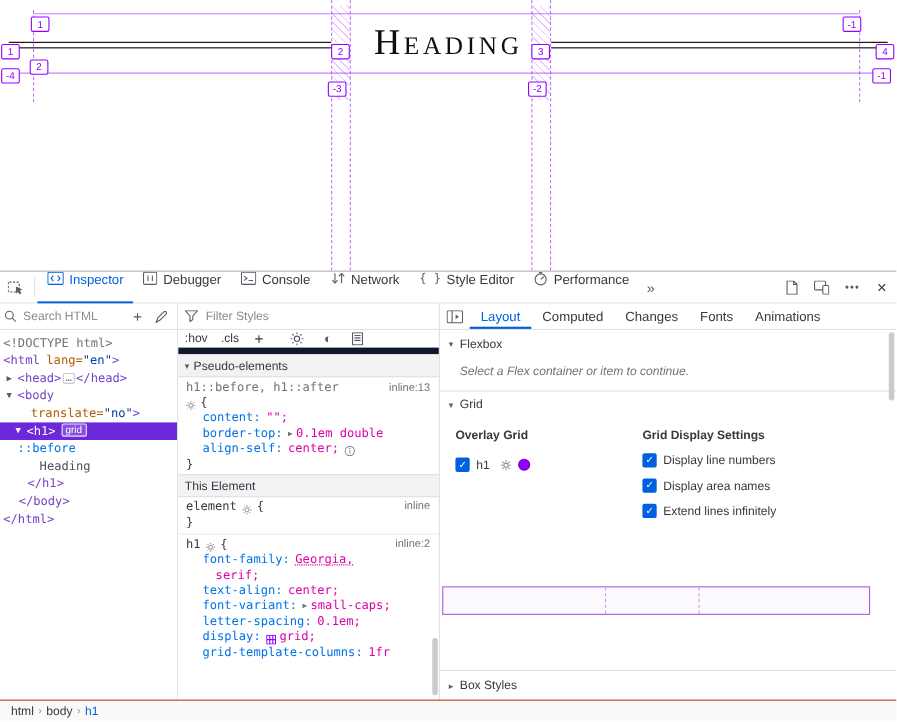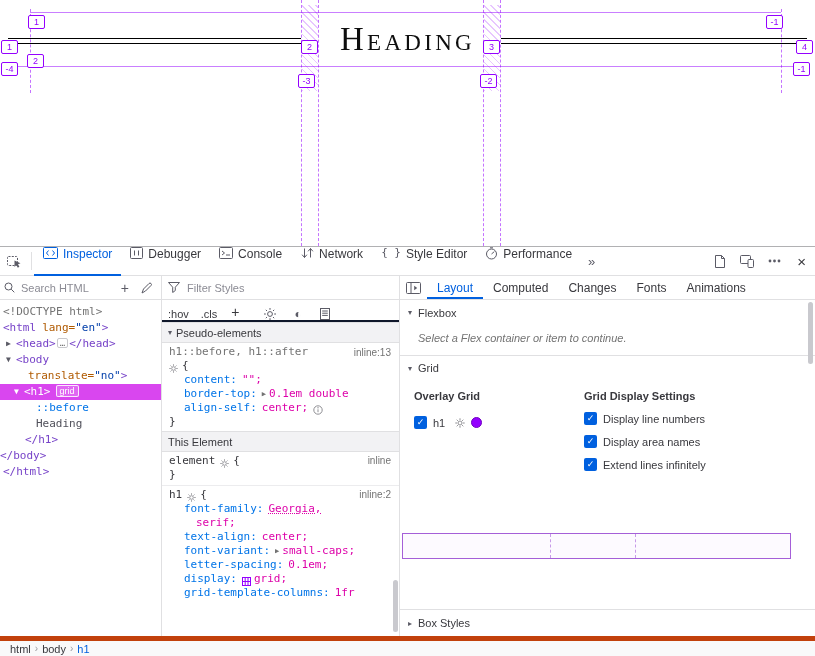--- a/index.html
+++ b/index.html
@@ -55,32 +55,32 @@
   .tline{height:16px}
   .twisty{display:inline-block;width:10px;color:#5b5b66;font-size:8px;vertical-align:1px}
   .tag{color:#7642c8}
   .attr{color:#b05a00;margin-left:6px}
   .aval{color:#003eaa}
   .doctype{color:#737373}
   .pseudo{color:#0074e8}
   .tnode{color:#50505a}
   .ell-box{display:inline-block;border:1px solid #c8c8cc;border-radius:2px;color:#737373;
            font-size:9px;line-height:8px;padding:0 2px;margin:0 1px;vertical-align:1px}
-  .tline.sel{background:#d946ef}
+  .tline.sel{background:#6d28d9}
   .tline.sel .tag,.tline.sel .twisty{color:#fff}
   .badge{display:inline-block;border:1px solid rgba(255,255,255,.85);background:rgba(255,255,255,.18);
          color:#fff;border-radius:2px;font-size:9px;line-height:10px;padding:0 3px;margin-left:5px;
          font-family:"Liberation Sans",sans-serif;vertical-align:1px}
 
   
   #filter-row{padding:0 6px;gap:5px}
   #filter-row input{border:none;outline:none;flex:1;min-width:0;font-size:11px;background:transparent;
                     font-family:"Liberation Sans",sans-serif;color:#38383d}
   #filter-row input::placeholder{color:#8b8b94}
-  #rtools{height:22px;border-bottom:2px solid #0f172a;display:flex;align-items:flex-end;
+  #rtools{height:22px;border-bottom:6px solid #0f172a;display:flex;align-items:center;
           box-sizing:border-box;font-size:11px;color:#38383d}
   #rtools .rt{padding:0 6px}
   #rtools .plus{font-size:14px;padding:0 8px;color:#38383d}
   #rtools .ricon{padding:0 9px;color:#5b5b66;font-size:12px;line-height:12px}
   .sect-head{height:21px;background:#f2f2f4;border-bottom:1px solid #e0e0e2;border-top:1px solid #e0e0e2;
              display:flex;align-items:center;font-size:11px;color:#38383d;padding-left:6px;box-sizing:border-box;gap:4px;margin-top:-1px}
   .sect-twisty{color:#5b5b66;font-size:8px}
   .rule{position:relative;padding:2px 6px 3px 7px;font-family:"DejaVu Sans Mono","Liberation Mono",monospace;
         font-size:11px;line-height:14px;white-space:nowrap}
   .rline{height:14px;display:flex;align-items:flex-end}
@@ -121,21 +121,21 @@
   .cbx{width:13px;height:13px;background:#0060df;border-radius:2px;color:#fff;font-size:9px;
        line-height:13px;text-align:center;flex:none}
   .cbx::after{content:"✓"}
   .swatch-purple{width:11px;height:11px;border-radius:50%;background:#9400ff;border:1px solid #7000c2;box-sizing:border-box}
   #grid-preview{position:absolute;left:2px;top:257px;width:389px;height:26px;box-sizing:border-box;
                 border:1px solid #a55fd8;background:#fdfaff}
   .gp-div{position:absolute;top:0;bottom:0;width:0;border-left:1px dashed #c79ae8}
 
   
   #statusbar{position:absolute;left:0;top:636px;width:815px;height:20px;background:#f9f9fa;
-             border-top:5px solid #c2410c;box-sizing:border-box;display:flex;align-items:center;
+             border-top:1px solid #c2410c;box-sizing:border-box;display:flex;align-items:center;
              font-size:11px;padding-left:6px}
   .crumb{padding:0 4px;color:#38383d}
   .crumb.cur{color:#0060df}
   .crumb-sep{color:#9a9aa0;font-size:10px}
 </style>
 </head>
 <body>
 
 <div id="page">
 
@@ -301,30 +301,30 @@
       </div>
       <div class="tline" style="padding-left:6px">
         <span class="twisty">▼</span><span class="tag">&lt;body</span>
       </div>
       <div class="tline" style="padding-left:28px">
         <span class="attr" style="margin-left:0">translate=</span><span class="aval">"no"</span><span class="tag">&gt;</span>
       </div>
       <div class="tline sel" style="padding-left:14px">
         <span class="twisty">▼</span><span class="tag">&lt;h1&gt;</span><span class="badge">grid</span>
       </div>
-      <div class="tline" style="padding-left:36px">
+      <div class="tline" style="padding-left:16px">
         <span class="pseudo">::before</span>
       </div>
       <div class="tline" style="padding-left:36px">
         <span class="tnode">Heading</span>
       </div>
       <div class="tline" style="padding-left:25px">
         <span class="tag">&lt;/h1&gt;</span>
       </div>
-      <div class="tline" style="">
+      <div class="tline" style="padding-left:17px">
         <span class="tag">&lt;/body&gt;</span>
       </div>
       <div class="tline" style="padding-left:3px">
         <span class="tag">&lt;/html&gt;</span>
       </div>
     </div>
   </div>
 
   <div class="pane" id="pane-rules">
     <div class="panehead" id="filter-row">

